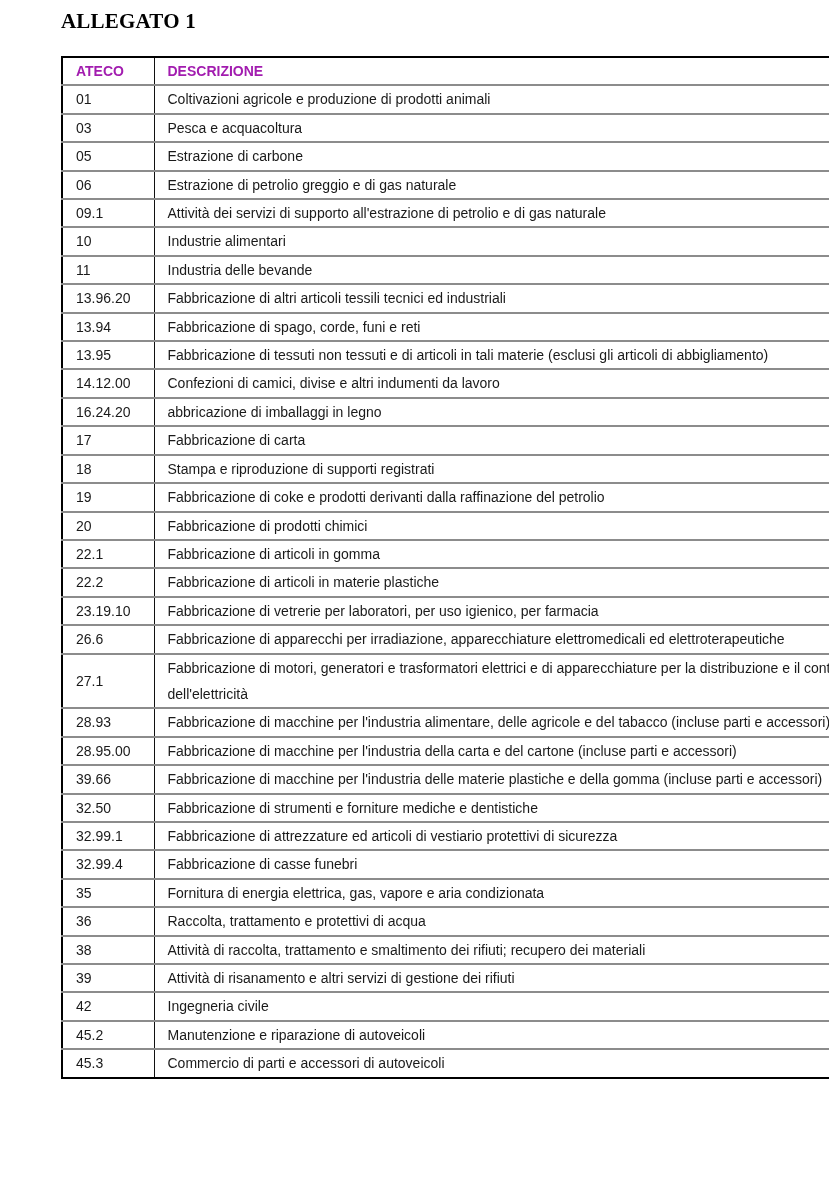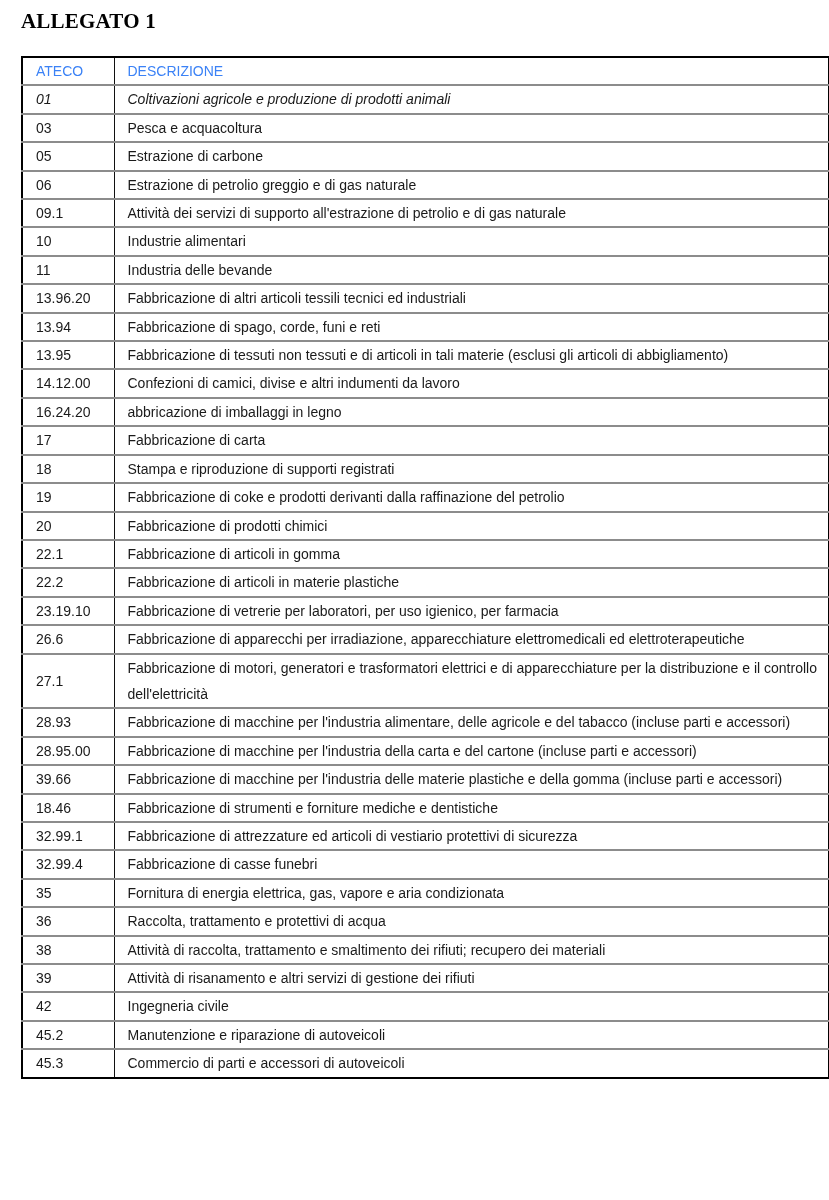--- a/index.html
+++ b/index.html
@@ -13,20 +13,21 @@
     height: 1200px;
     font-family: "Liberation Sans", sans-serif;
     color: #1a1a1a;
     overflow: hidden;
   }
   .page {
     width: 730px;
     height: 1200px;
     background: #ffffff;
     position: relative;
+    padding-left: 40px;
   }
   .page-title {
     font-family: "Liberation Serif", serif;
     font-weight: bold;
     font-size: 21px;
     letter-spacing: 0.2px;
     color: #000000;
     margin: 0;
     padding: 9px 0 0 21px;
   }
@@ -41,30 +42,29 @@
   col.col-desc { width: 715px; }
   th, td {
     font-size: 14px;
     line-height: 26.4px;
     padding: 0 6px 0 13px;
     text-align: left;
     vertical-align: middle;
     overflow: hidden;
   }
   thead th {
-    font-weight: normal;
-    color: #3b82f6;
+    font-weight: bold;
+    color: #a21caf;
     border-bottom: 2px solid #8c8c8c;
   }
   tbody tr td {
     border-top: 2px solid #8c8c8c;
   }
   tbody tr:first-child td {
     border-top: none;
-    font-style: italic;
   }
   th:first-child, td:first-child {
     border-right: 1px solid #111111;
   }
 </style>
 </head>
 <body>
 
 <div class="page">
   <h1 class="page-title">ALLEGATO 1</h1>
@@ -171,21 +171,21 @@
         </tr>
         <tr>
           <td>28.95.00</td>
           <td>Fabbricazione di macchine per l'industria della carta e del cartone (incluse parti e accessori)</td>
         </tr>
         <tr>
           <td>39.66</td>
           <td>Fabbricazione di macchine per l'industria delle materie plastiche e della gomma (incluse parti e accessori)</td>
         </tr>
         <tr>
-          <td>18.46</td>
+          <td>32.50</td>
           <td>Fabbricazione di strumenti e forniture mediche e dentistiche</td>
         </tr>
         <tr>
           <td>32.99.1</td>
           <td>Fabbricazione di attrezzature ed articoli di vestiario protettivi di sicurezza</td>
         </tr>
         <tr>
           <td>32.99.4</td>
           <td>Fabbricazione di casse funebri</td>
         </tr>

